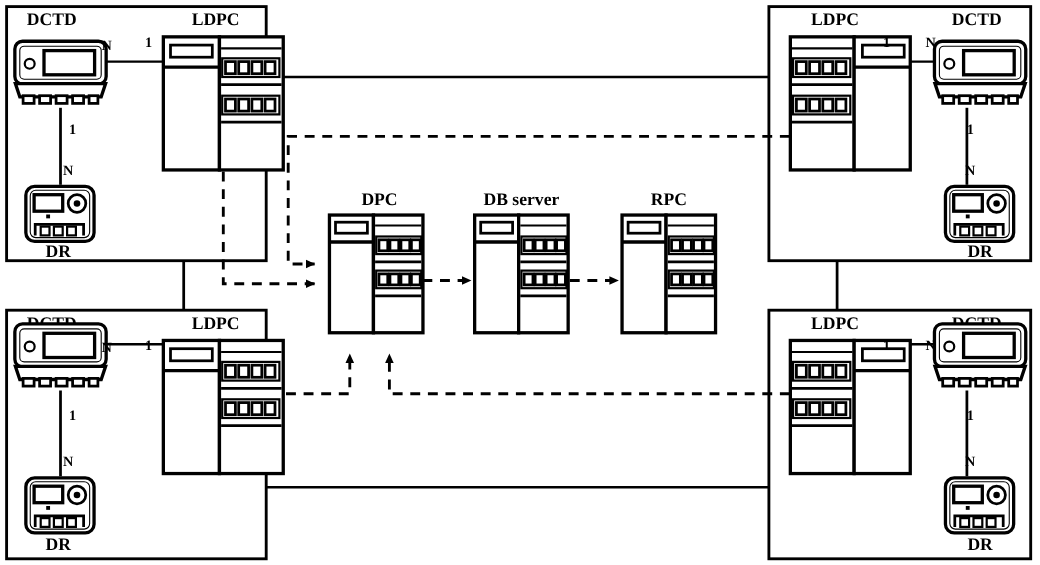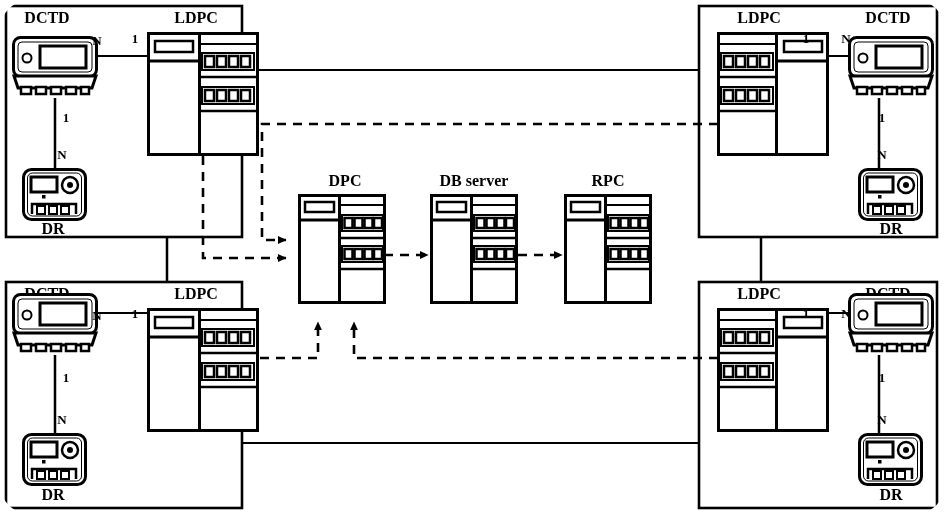--- a/index.html
+++ b/index.html
@@ -9,21 +9,20 @@
   }
   body {
     font-family: "Liberation Serif", serif;
   }
   #diagram-root {
     position: relative;
     width: 945px;
     height: 514px;
     background: #ffffff;
     overflow: hidden;
-    border-radius: 30px;
   }
   #diagram-svg {
     position: absolute;
     left: 0;
     top: 0;
     width: 945px;
     height: 514px;
   }
   .lbl {
     font-family: "Liberation Serif", serif;

